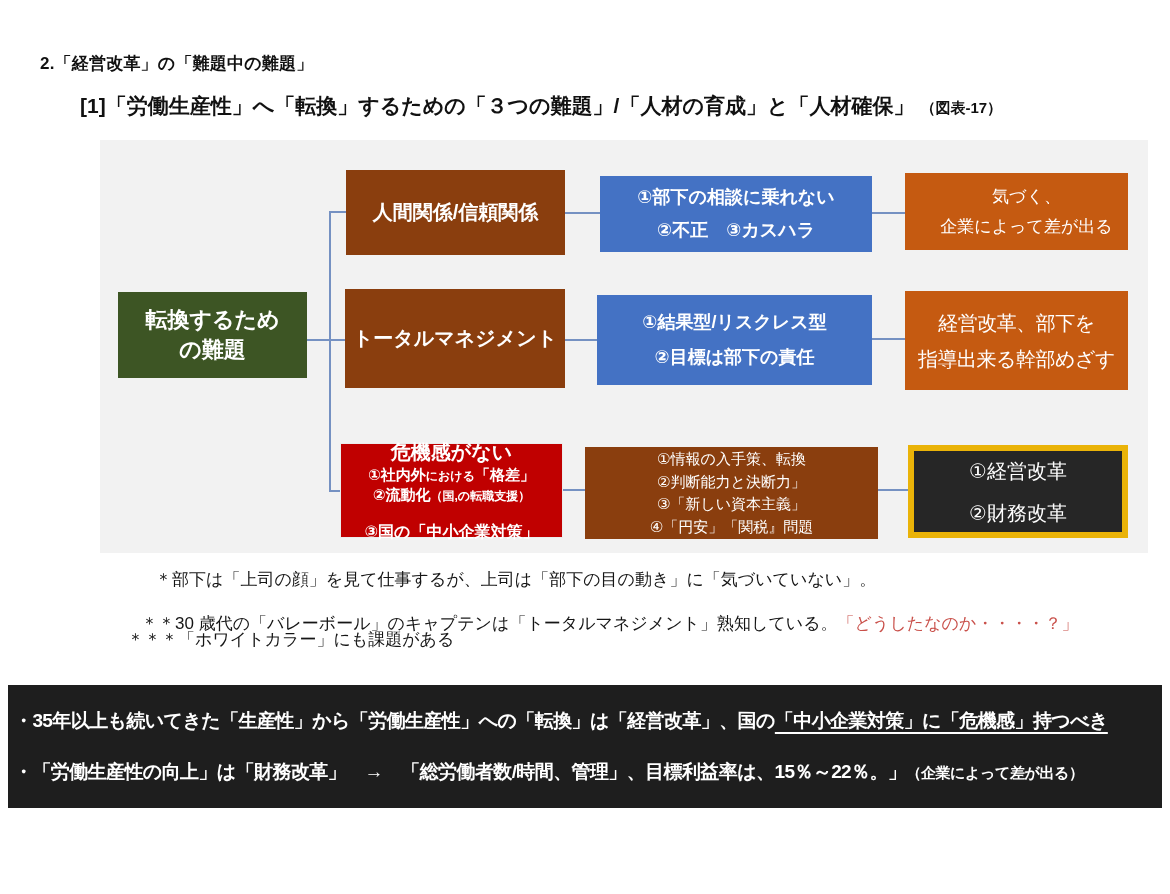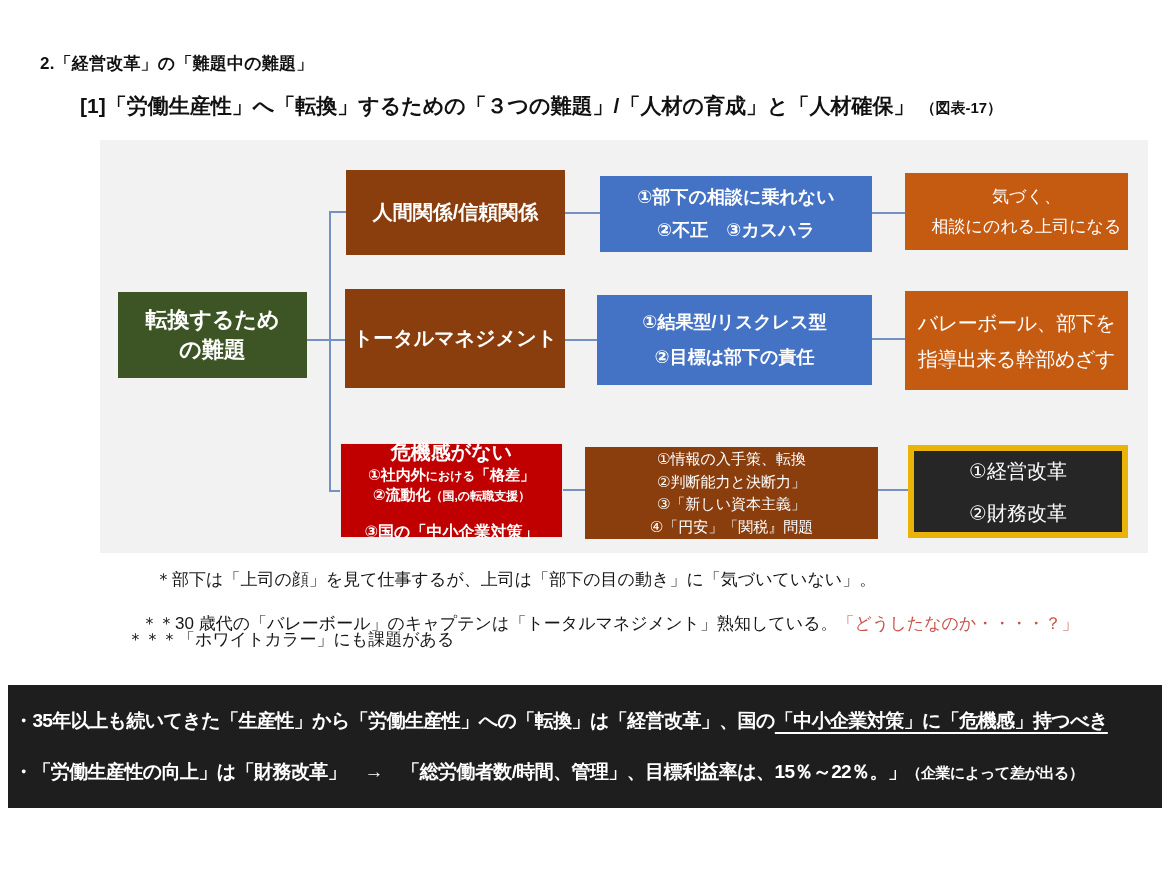--- a/index.html
+++ b/index.html
@@ -74,32 +74,32 @@
 
   <div class="box topic row1-topic">
     <span>人間関係/信頼関係</span>
   </div>
   <div class="box issue row1-issue">
     <span>①部下の相談に乗れない</span>
     <span>②不正　③カスハラ</span>
   </div>
   <div class="box goal row1-goal">
     <span>気づく、</span>
-    <span>相談にのれる上司になる</span>
+    <span>企業によって差が出る</span>
   </div>
 
   <div class="box topic row2-topic">
     <span>トータルマネジメント</span>
   </div>
   <div class="box issue row2-issue">
     <span>①結果型/リスクレス型</span>
     <span>②目標は部下の責任</span>
   </div>
   <div class="box goal row2-goal">
-    <span>バレーボール、部下を</span>
+    <span>経営改革、部下を</span>
     <span>指導出来る幹部めざす</span>
   </div>
 
   <div class="box crisis">
     <span class="c-title">危機感がない</span>
     <span class="c-item"><span>①社内外</span><span class="c-small">における</span><span>「格差」</span></span>
     <span class="c-item"><span>②流動化</span><span class="c-small">（国,の転職支援）</span></span>
     <span class="c-item c-item3">③国の「中小企業対策」</span>
   </div>
   <div class="box measures">

